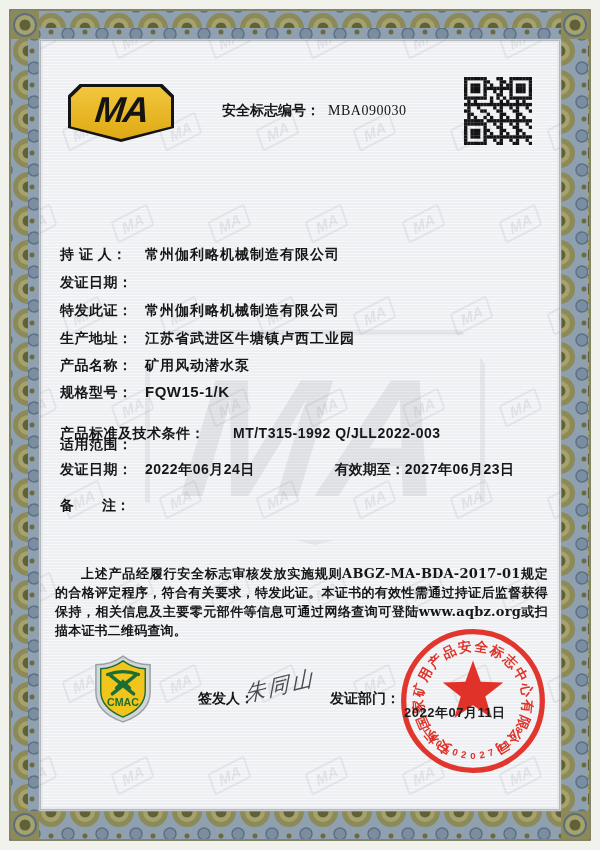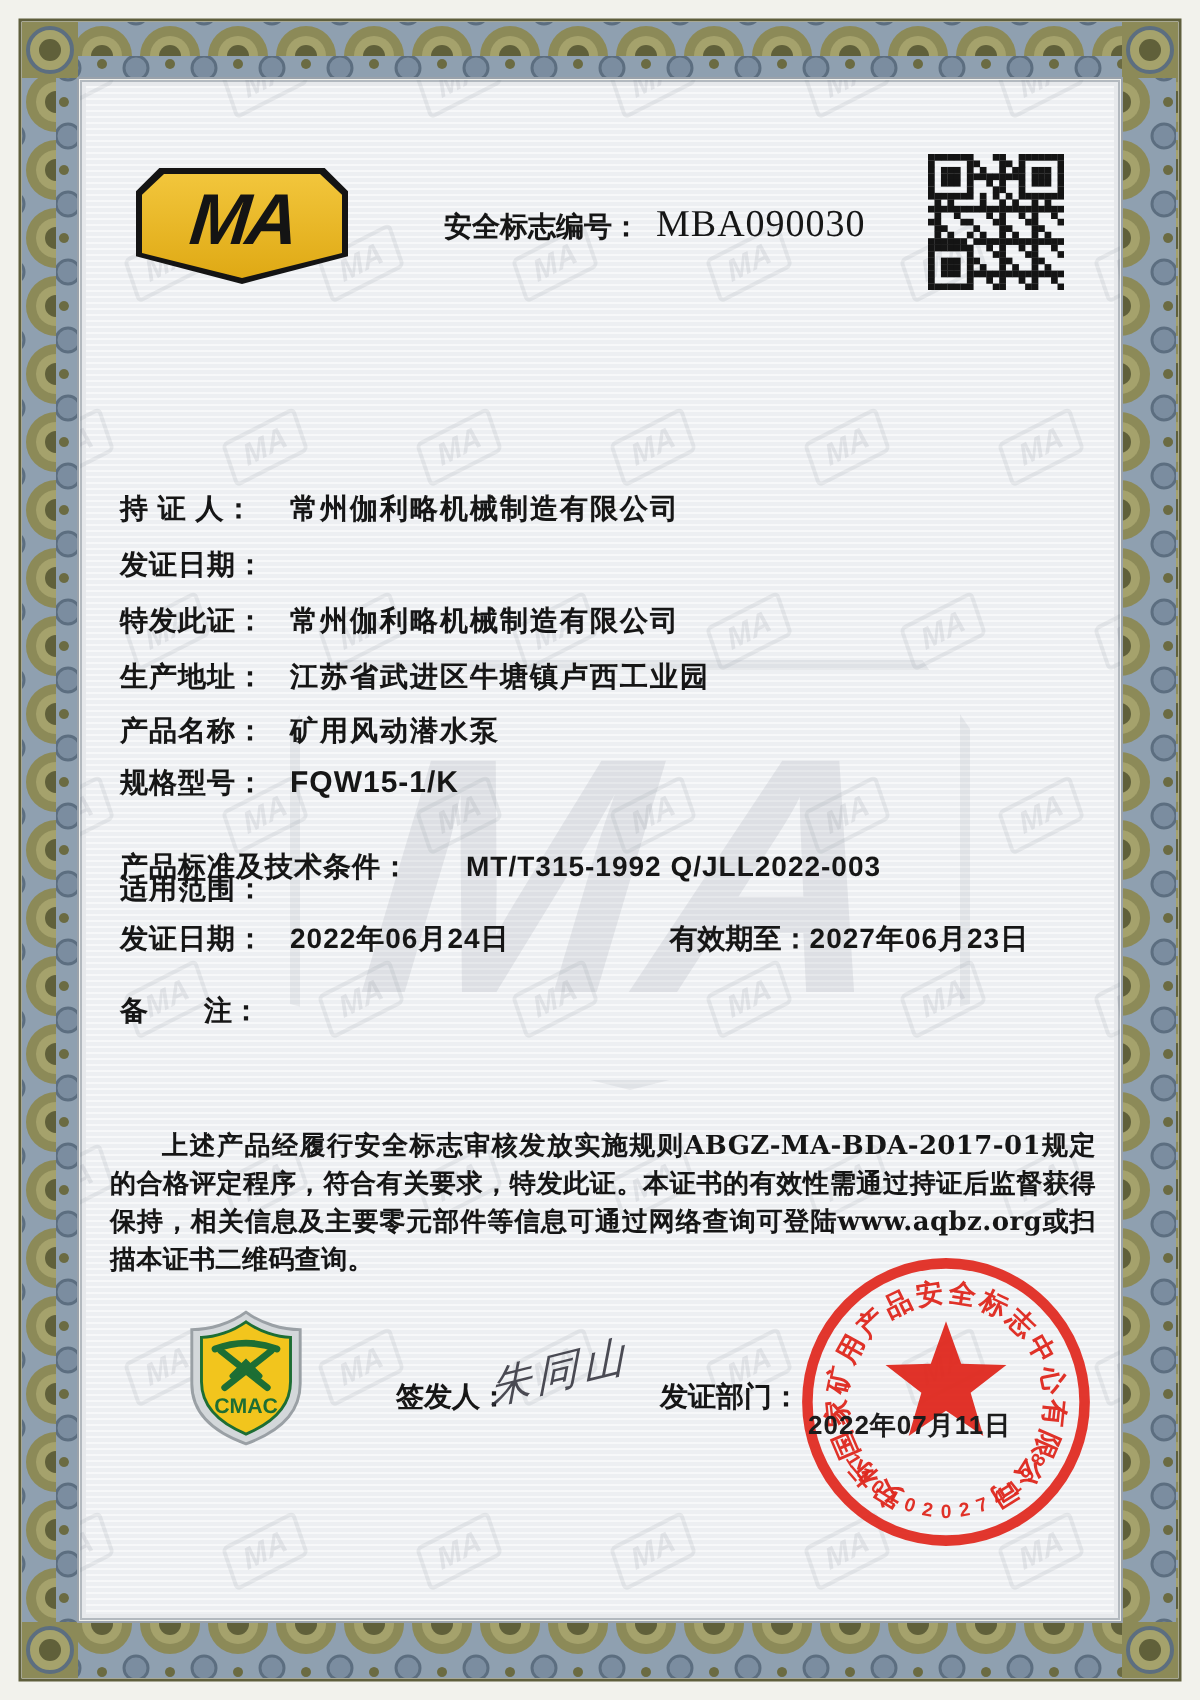--- a/index.html
+++ b/index.html
@@ -26,21 +26,21 @@
             clip-path:polygon(0% 20%,11% 0%,89% 0%,100% 20%,100% 76%,50% 100%,0% 76%);}
   .ma-badge .inner{position:absolute;left:3px;top:3px;right:3px;bottom:3px;
             background:linear-gradient(#f2c63c,#dfa914);
             clip-path:polygon(0% 20%,11% 0%,89% 0%,100% 20%,100% 76%,50% 100%,0% 76%);
             display:flex;align-items:center;justify-content:center;}
   .ma-badge .ma-text{font-size:36px;font-weight:900;font-style:italic;color:#141414;
             letter-spacing:-2px;transform:skewX(-6deg);line-height:1;padding-bottom:6px;}
   
   .cert-no{position:absolute;left:182px;top:62px;display:flex;align-items:baseline;}
   .cert-no .lbl{font-size:14px;font-weight:bold;}
-  .cert-no .val{font-size:19px;font-family:"Liberation Serif",serif;margin-left:8px;letter-spacing:.5px;}
+  .cert-no .val{font-size:14px;font-family:"Liberation Serif",serif;margin-left:8px;letter-spacing:.5px;}
   .qr{position:absolute;left:424px;top:37px;width:68px;height:68px;}
   .title{position:absolute;left:0;top:128px;width:100%;margin:0;text-align:center;
          font-family:"DejaVu Serif",serif;font-size:30px;font-weight:900;letter-spacing:5px;}
   
   .row{position:absolute;left:20px;display:flex;align-items:baseline;white-space:nowrap;}
   .row .lbl{font-size:14px;font-weight:bold;min-width:85px;letter-spacing:.5px;}
   .row.wide .lbl{min-width:0;margin-right:28px;letter-spacing:.5px;margin-top:16px;}
   .row .val{font-size:14px;font-weight:bold;font-family:"DejaVu Serif",serif;letter-spacing:1px;}
   .row .val.code{font-family:"Liberation Sans",sans-serif;letter-spacing:.5px;}
   .row .lbl2{font-size:14px;font-weight:bold;margin-left:72px;min-width:78px;text-align:right;}

